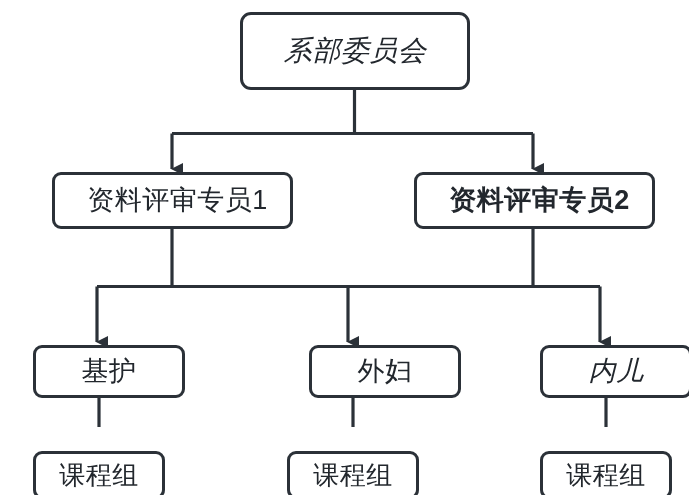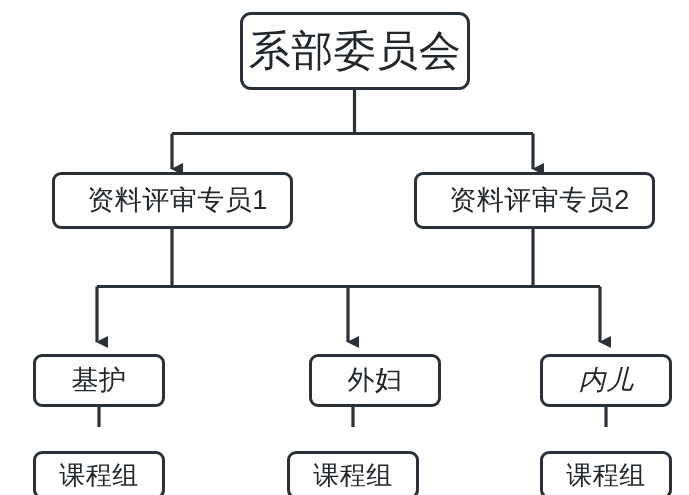--- a/index.html
+++ b/index.html
@@ -37,28 +37,28 @@
     color: #22272d;
     z-index: 2;
   }
   .node-label {
     white-space: nowrap;
     line-height: 1;
     letter-spacing: 0.5px;
   }
   
   .lvl1 { left: 240px; top: 12px; width: 230px; height: 78px; border-radius: 11px; }
-  .lvl1 .node-label { font-size: 42px; }
+  .lvl1 .node-label { font-size: 28px; font-style: italic; }
   
   .lvl2 { top: 172px; width: 241px; height: 57px; }
   .lvl2-a { left: 52px; }
-  .lvl2-b { left: 414px; }
+  .lvl2-b { left: 414px; font-weight: bold; }
   .lvl2 .node-label { font-size: 27px; margin-left: 10px; }
   
-  .lvl3 { top: 354px; width: 132px; height: 53px; }
+  .lvl3 { top: 345px; width: 152px; height: 53px; }
   .lvl3-a { left: 33px; }
   .lvl3-b { left: 287px; margin-left: 22px; }
   .lvl3-c { left: 540px; font-style: italic; }
   .lvl3 .node-label { font-size: 27px; }
   
   .lvl4 { top: 451px; width: 132px; height: 48px; }
   .lvl4-a { left: 33px; }
   .lvl4-b { left: 287px; }
   .lvl4-c { left: 540px; }
   .lvl4 .node-label { font-size: 26px; }

